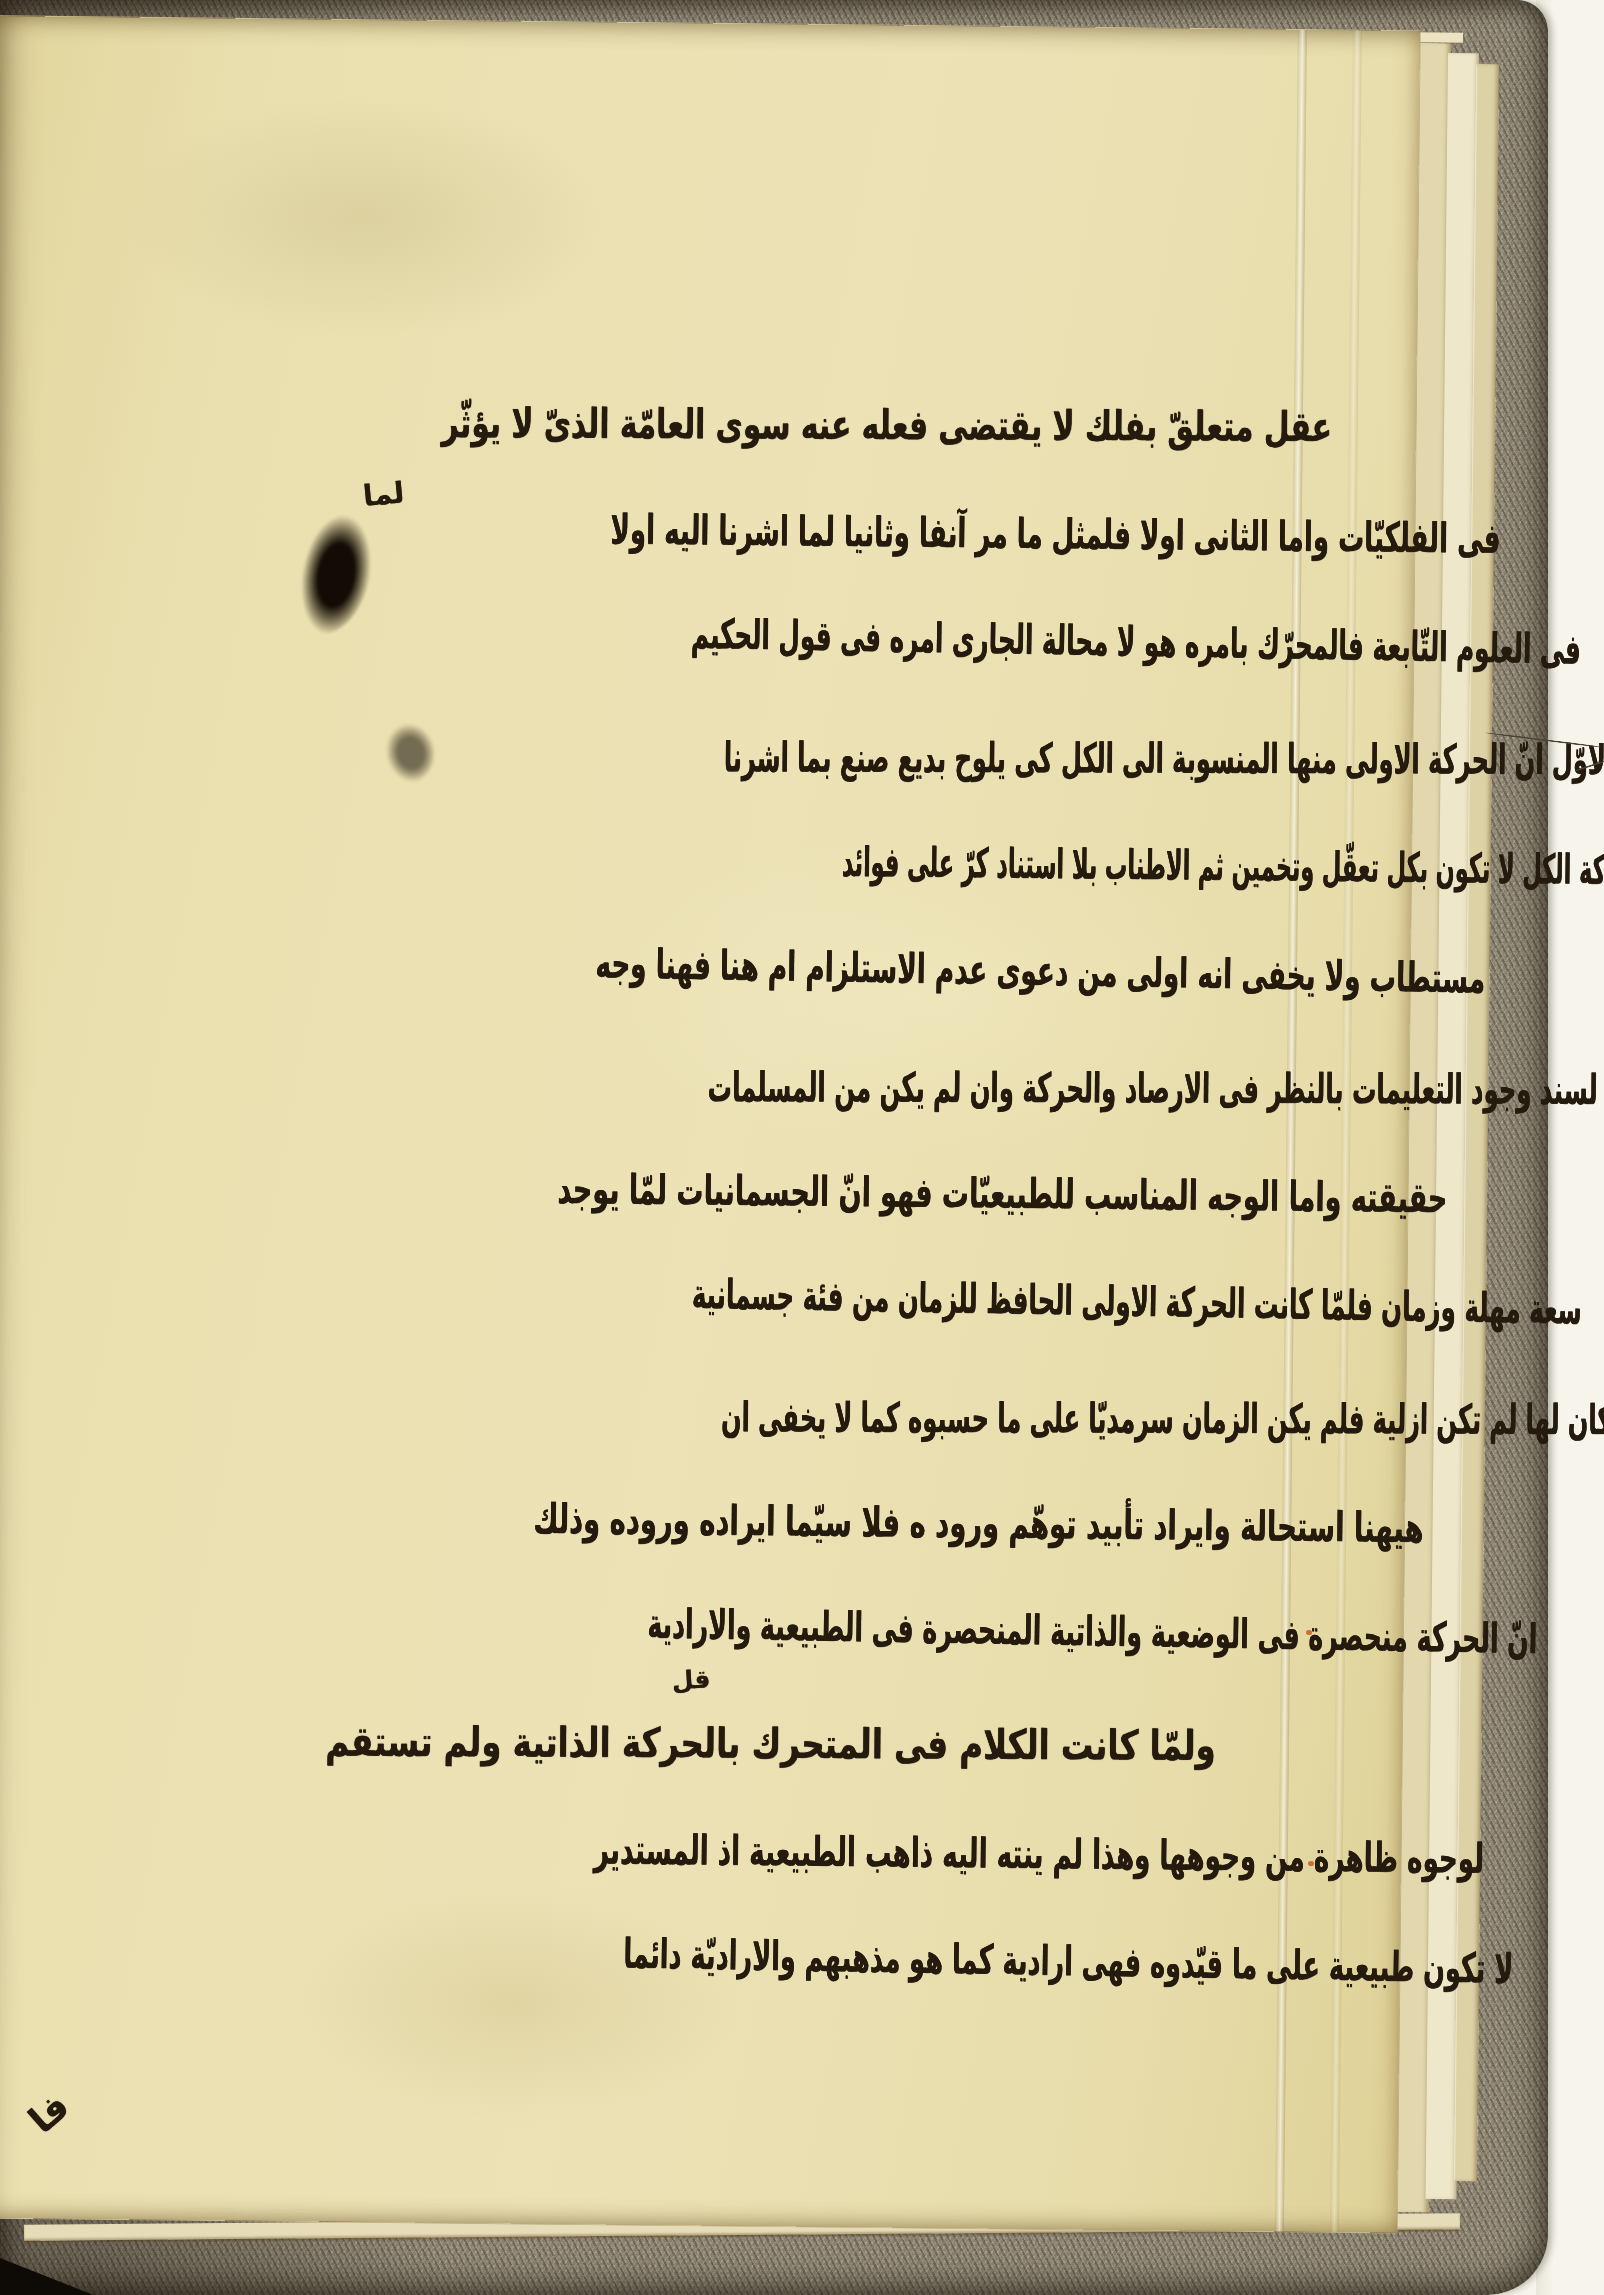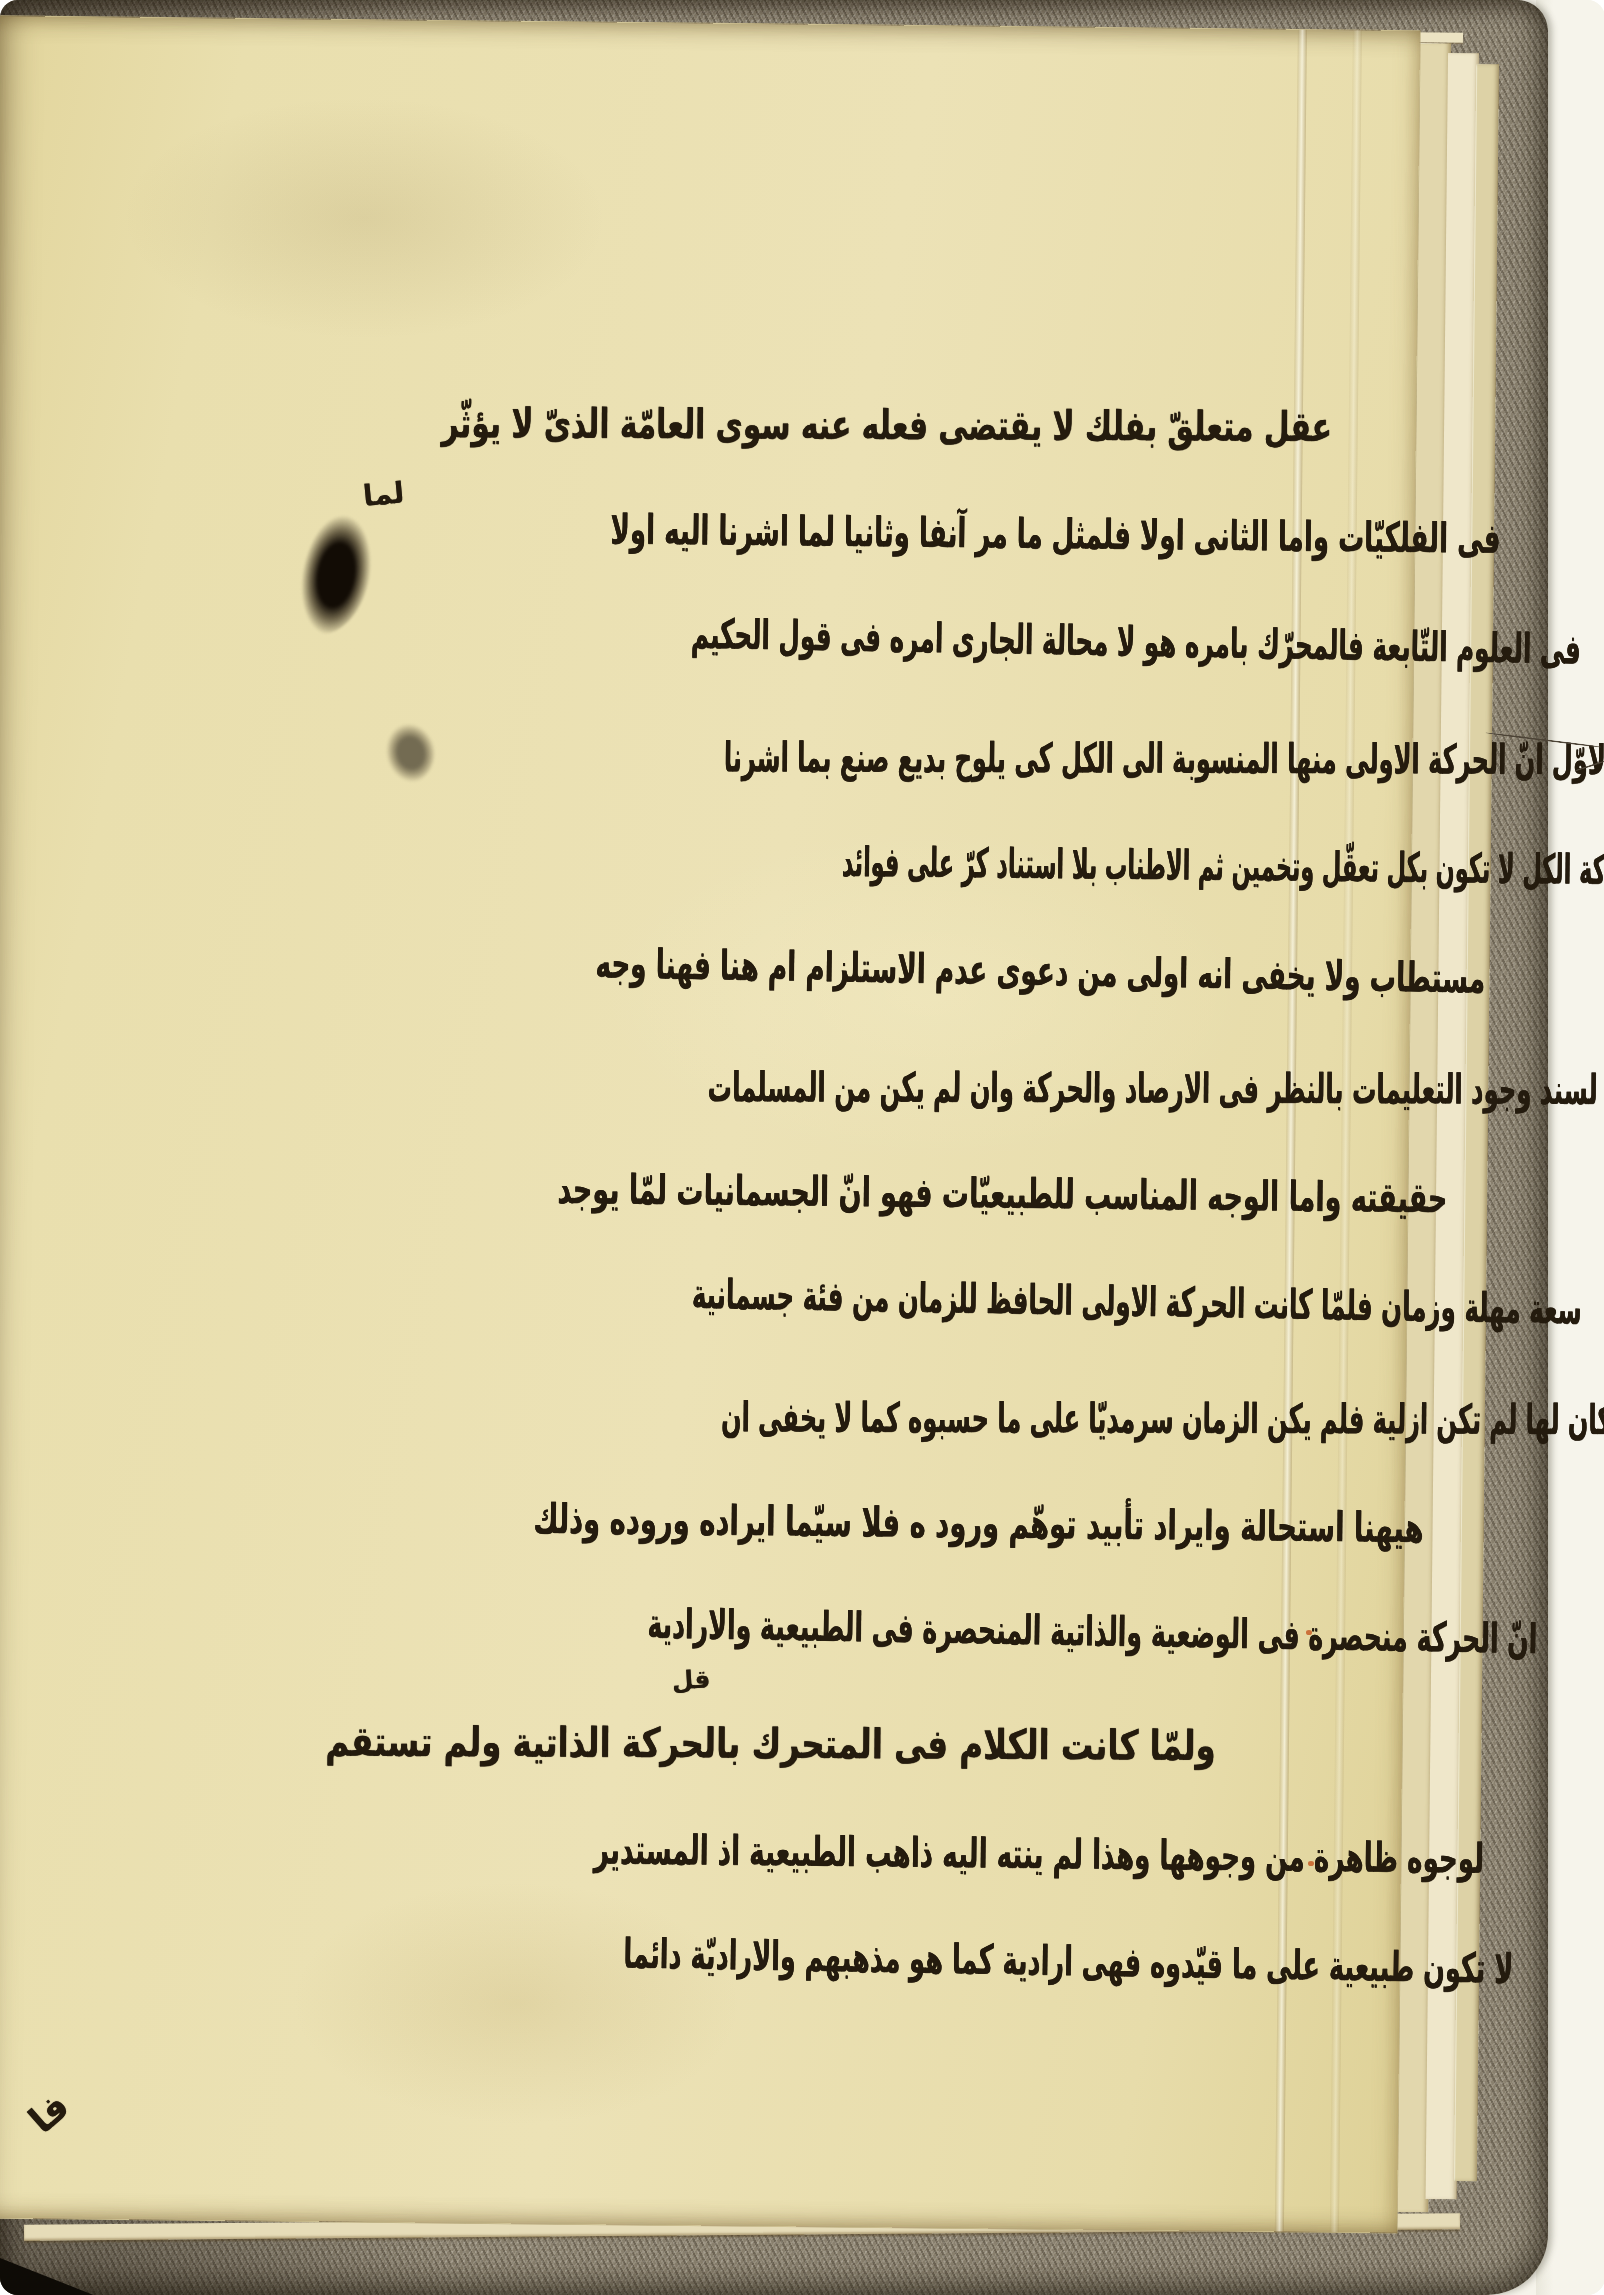--- a/index.html
+++ b/index.html
@@ -2,21 +2,21 @@
 <html lang="ar" style="--paper: #e9dfad; --paper-dark: #d9cb92; --ink: #241b0e; --cloth: #89806e; --cloth-dark: #5f5745; --cloth-light: #cfc9b8; --edges: #ece3c3; --bg: #f6f4eb;font-size:10.6px"><head>
 <meta charset="utf-8">
 <style>
   :root{
     --paper:#e9dfad; --paper-dark:#d9cb92; --paper-light:#efe7c4;
     --ink:#241b0e; --cloth:#89806e; --cloth-dark:#5f5745; --cloth-light:#cfc9b8;
     --edges:#ece3c3; --bg:#f6f4eb;
   }
   html,body{margin:0;padding:0;background:#ffffff;}
   body{font-family:"DejaVu Sans",sans-serif;}
-  .photo{position:relative;width:1605px;height:2295px;overflow:hidden;background:var(--bg);border-radius:18px;}
+  .photo{position:relative;width:1605px;height:2295px;overflow:hidden;background:var(--bg);}
 
   
   .white-strip{position:absolute;right:0;top:0;width:69px;height:100%;
     background:linear-gradient(90deg,#e9e7db 0,var(--bg) 17.3px);}
 
   
   .cloth{position:absolute;left:0;top:0;width:1548px;height:2295px;
     border-radius:0 31px 61px 0;
     background-color:var(--cloth);
     background-image:

